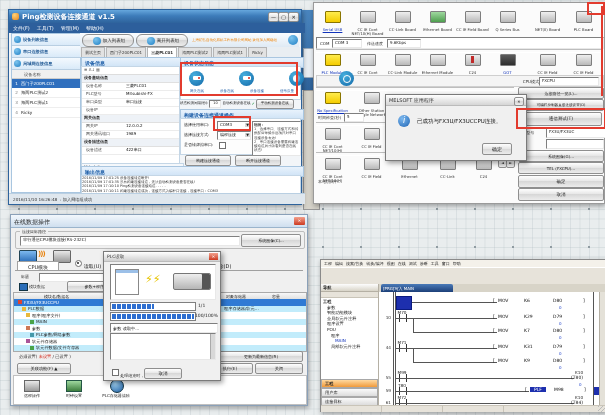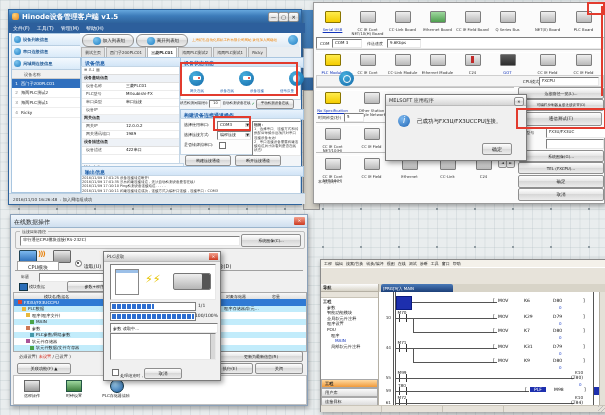--- a/index.html
+++ b/index.html
@@ -77,21 +77,21 @@
   <div class="a" style="left:303px;top:90px;width:15px;height:118px;background:#d6d3ca;border:1px solid #999;z-index:1;"></div>
   <div class="a" style="left:305px;top:100px;width:8px;height:100px;background:#f2f1ec;border:1px solid #aaa;"></div>
   <div class="a" style="left:304px;top:91px;width:10px;height:8px;background:#3a6fb5;"></div>
   <div class="a" style="left:559px;top:2px;width:11px;height:8px;background:#3a6fb5;z-index:2;"></div>
   <div class="red-annot" style="left:587px;top:2px;width:14px;height:9px;"></div>
 
   <div class="win" style="left:8px;top:9px;width:292px;height:194px;background:#f2f5f8;border:1px solid #2e639c;z-index:5;">
 
     <div class="a tl-title" style="left:0;top:0;width:100%;height:13px;display:flex;align-items:center;">
       <span class="a" style="left:3px;top:3px;width:7px;height:7px;background:radial-gradient(circle at 35% 30%,#ffd27a,#e8861a);border-radius:2px;"></span>
-      <span class="t7" style="margin-left:13px;font-weight:bold;">Hinode设备管理客户端 v1.5</span>
+      <span class="t7" style="margin-left:13px;font-weight:bold;">Ping检测设备连接通道 v1.5</span>
       <span class="a b3 t5" style="right:22px;top:2px;width:9px;height:8px;">—</span>
       <span class="a b3 t5" style="right:12px;top:2px;width:9px;height:8px;">▢</span>
       <span class="a b3 t5" style="right:2px;top:2px;width:9px;height:8px;">✕</span>
     </div>
 
     <div class="a tl-menu t5" style="left:0;top:13px;width:100%;height:10px;display:flex;gap:7px;align-items:center;padding-left:4px;">
       <span>文件(F)</span>
       <span>工具(T)</span>
       <span>管理(M)</span>
       <span>帮助(H)</span>

